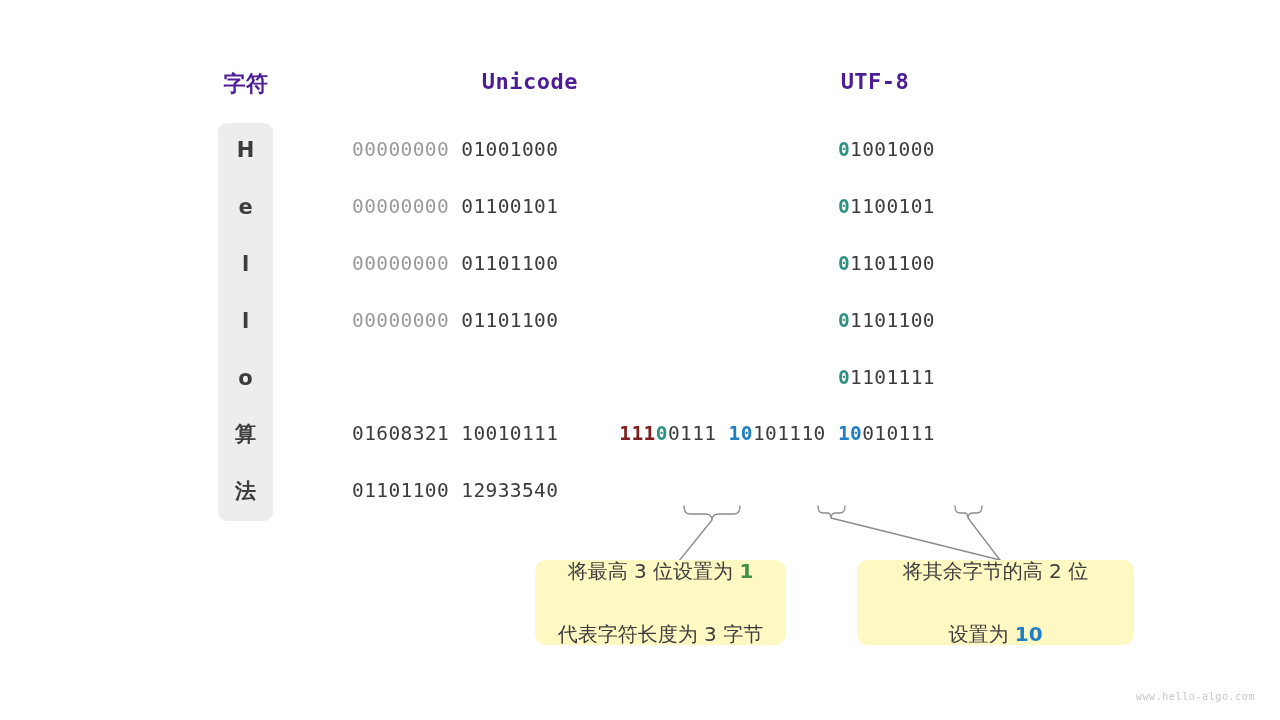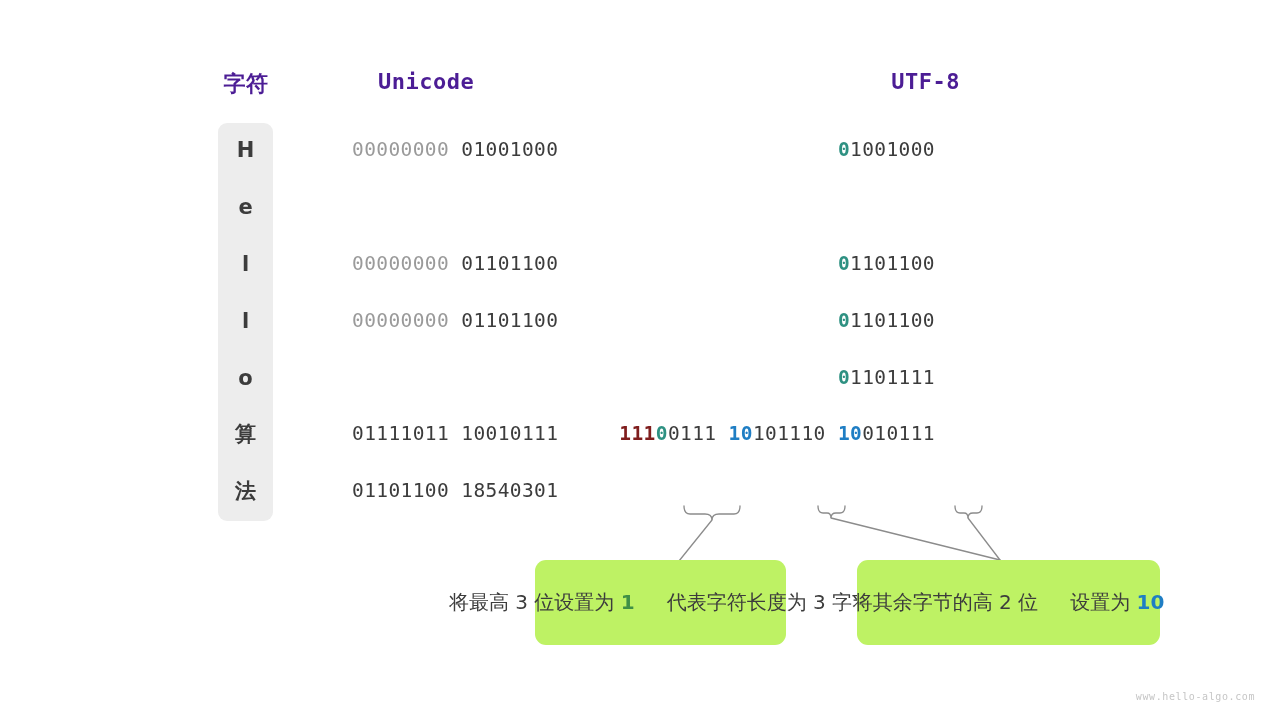--- a/index.html
+++ b/index.html
@@ -24,22 +24,22 @@
     position: absolute;
     font-family: "DejaVu Sans Mono", monospace;
     font-weight: bold;
     font-size: 22px;
     color: #4c1d95;
     letter-spacing: 0.5px;
     white-space: nowrap;
   }
   .hdr-char  { left: 218px; top: 69px; width: 56px; text-align: center;
                font-family: "DejaVu Sans", sans-serif; }
-  .hdr-unicode { left: 378px; top: 69px; width: 200px; text-align: left; }
-  .hdr-utf8  { left: 790px; top: 69px; width: 170px; text-align: right; }
+  .hdr-unicode { left: 378px; top: 69px; width: 200px; text-align: right; }
+  .hdr-utf8  { left: 790px; top: 69px; width: 170px; text-align: center; }
 
   
   .char-column {
     position: absolute;
     left: 218px;
     top: 123px;
     width: 55px;
     height: 398px;
     background: #ededed;
     border-radius: 9px;
@@ -89,35 +89,35 @@
     left: 0;
     top: 0;
     width: 1280px;
     height: 720px;
     pointer-events: none;
   }
 
   
   .callout {
     position: absolute;
-    background: #bef264;
+    background: #fef9c3;
     border-radius: 11px;
     box-sizing: border-box;
     display: flex;
-    flex-direction: row;
+    flex-direction: column;
     align-items: center;
     justify-content: center;
     font-family: "DejaVu Sans", sans-serif;
     font-size: 20px;
     color: #3c3c3c;
     line-height: 31px;
     gap: 32px;
   }
   .callout-1 { left: 535px; top: 560px; width: 251px; height: 85px; }
-  .callout-2 { left: 857px; top: 560px; width: 303px; height: 85px; }
+  .callout-2 { left: 857px; top: 560px; width: 277px; height: 85px; }
   .callout .line { white-space: pre; }
   .hl-green { color: #3f8f46; font-weight: bold; }
   .hl-blue  { color: #1f7ec4; font-weight: bold; }
 
   
   .watermark {
     position: absolute;
     right: 25px;
     bottom: 18px;
     font-family: "DejaVu Sans Mono", monospace;
@@ -143,42 +143,46 @@
     <div class="char-cell" style="top:244px">o</div>
     <div class="char-cell" style="top:300px">算</div>
     <div class="char-cell" style="top:357px">法</div>
   </div>
 
   <div class="row" style="top:137px">
     <div class="bits unicode-bits"><span class="b-dim">00000000</span><span class="b-dark"> </span><span class="b-dark">01001000</span></div>
     <div class="bits utf8-bits"><span class="b-teal">0</span><span class="b-dark">1001000</span></div>
   </div>
 
+  <div class="row" style="top:194px">
+    <div class="bits unicode-bits"><span class="b-dim">00000000</span><span class="b-dark"> </span><span class="b-dark">01100101</span></div>
+    <div class="bits utf8-bits"><span class="b-teal">0</span><span class="b-dark">1100101</span></div>
+  </div>
 
   <div class="row" style="top:251px">
     <div class="bits unicode-bits"><span class="b-dim">00000000</span><span class="b-dark"> </span><span class="b-dark">01101100</span></div>
     <div class="bits utf8-bits"><span class="b-teal">0</span><span class="b-dark">1101100</span></div>
   </div>
 
   <div class="row" style="top:308px">
     <div class="bits unicode-bits"><span class="b-dim">00000000</span><span class="b-dark"> </span><span class="b-dark">01101100</span></div>
     <div class="bits utf8-bits"><span class="b-teal">0</span><span class="b-dark">1101100</span></div>
   </div>
 
   <div class="row" style="top:365px">
     <div class="bits utf8-bits"><span class="b-teal">0</span><span class="b-dark">1101111</span></div>
   </div>
 
   <div class="row" style="top:421px">
-    <div class="bits unicode-bits"><span class="b-dark">01111011</span><span class="b-dark"> </span><span class="b-dark">10010111</span></div>
+    <div class="bits unicode-bits"><span class="b-dark">01608321</span><span class="b-dark"> </span><span class="b-dark">10010111</span></div>
     <div class="bits utf8-bits wide"><span class="b-green">111</span><span class="b-teal">0</span><span class="b-dark">0111</span><span class="b-dark"> </span><span class="b-blue">10</span><span class="b-dark">101110</span><span class="b-dark"> </span><span class="b-blue">10</span><span class="b-dark">010111</span></div>
   </div>
 
   <div class="row" style="top:478px">
-    <div class="bits unicode-bits"><span class="b-dark">01101100</span><span class="b-dark"> </span><span class="b-dark">18540301</span></div>
+    <div class="bits unicode-bits"><span class="b-dark">01101100</span><span class="b-dark"> </span><span class="b-dark">12933540</span></div>
   </div>
 
   <svg class="connectors" viewBox="0 0 1280 720">
     <g fill="none" stroke="#8c8c8c" stroke-width="1.3" stroke-linecap="round">
 
       <path d="M684,506 Q684,514 690,514 L705,514 Q712,514 712,520 Q712,514 719,514 L734,514 Q740,514 740,506"></path>
 
       <path d="M712,520 L679,561"></path>
 
       <path d="M818,506 Q818,513 823,513 L827,513 Q831,513 831,518 Q831,513 836,513 L840,513 Q845,513 845,506"></path>

